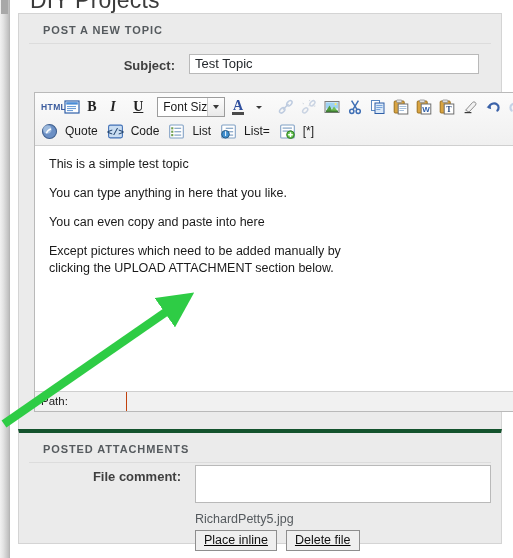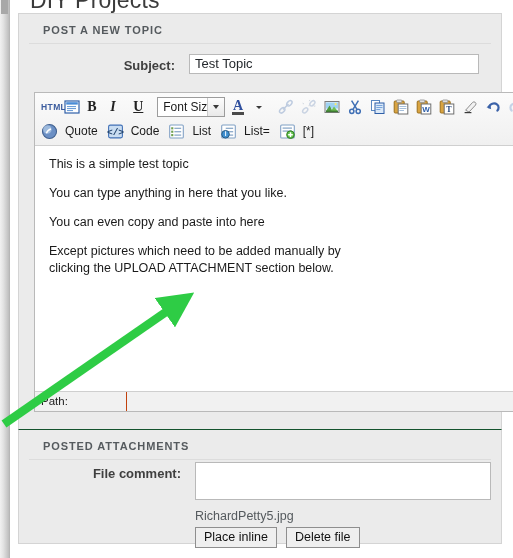--- a/index.html
+++ b/index.html
@@ -59,21 +59,21 @@
     left: 18px;
     top: 13px;
     width: 484px;
     height: 487px;
   }
   #panel-attach {
     left: 18px;
     top: 429px;
     width: 484px;
     height: 115px;
-    border-top: 1px solid #14532d;
+    border-top: 4px solid #14532d;
   }
 
   .section-head {
     font-size: 11px;
     font-weight: bold;
     color: #555a5e;
     letter-spacing: 0.9px;
     padding: 10px 0 7px 14px;
     border-bottom: 1px solid #dcdcdc;
     margin: 0 10px 0 10px;
@@ -256,21 +256,21 @@
     font-family: "Liberation Sans", sans-serif;
     font-size: 12px;
     padding: 3px 4px;
     outline: none;
   }
   .filename {
     font-size: 12.5px;
     color: #555a5e;
     padding: 5px 0 4px 0;
   }
-  .btn-row { display: flex; gap: 9px; }
+  .btn-row { display: flex; gap: 9px; text-decoration: underline; }
   .btn {
     font-family: "Liberation Sans", sans-serif;
     font-size: 12.5px;
     color: #111;
     background: #efefef;
     border: 1px solid #8e8e8e;
     padding: 2px 8px;
     cursor: default;
     line-height: 15px;
   }

